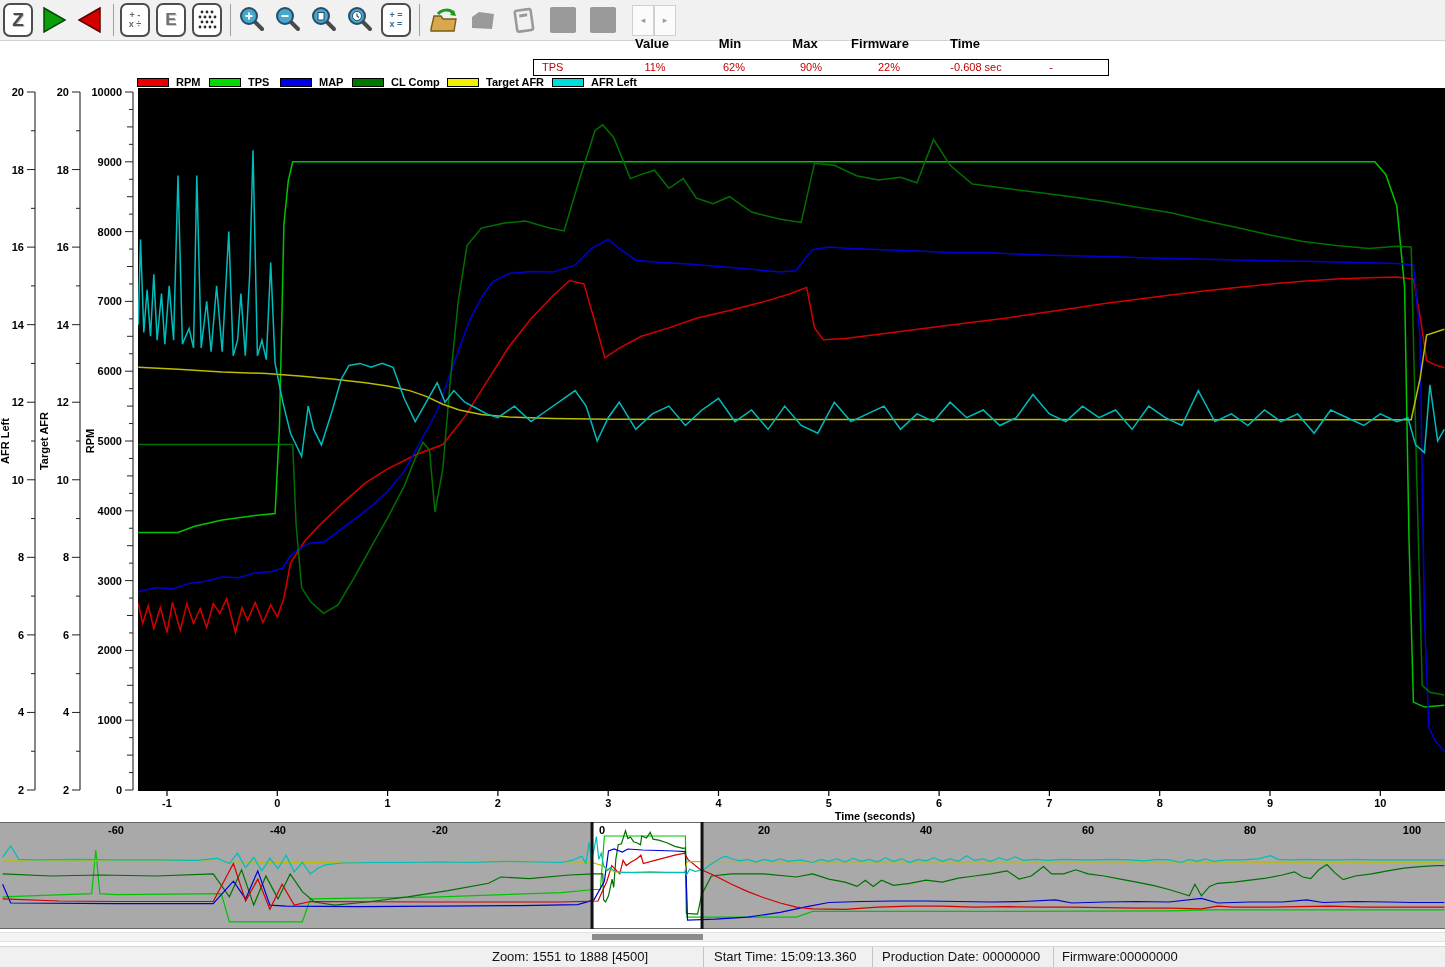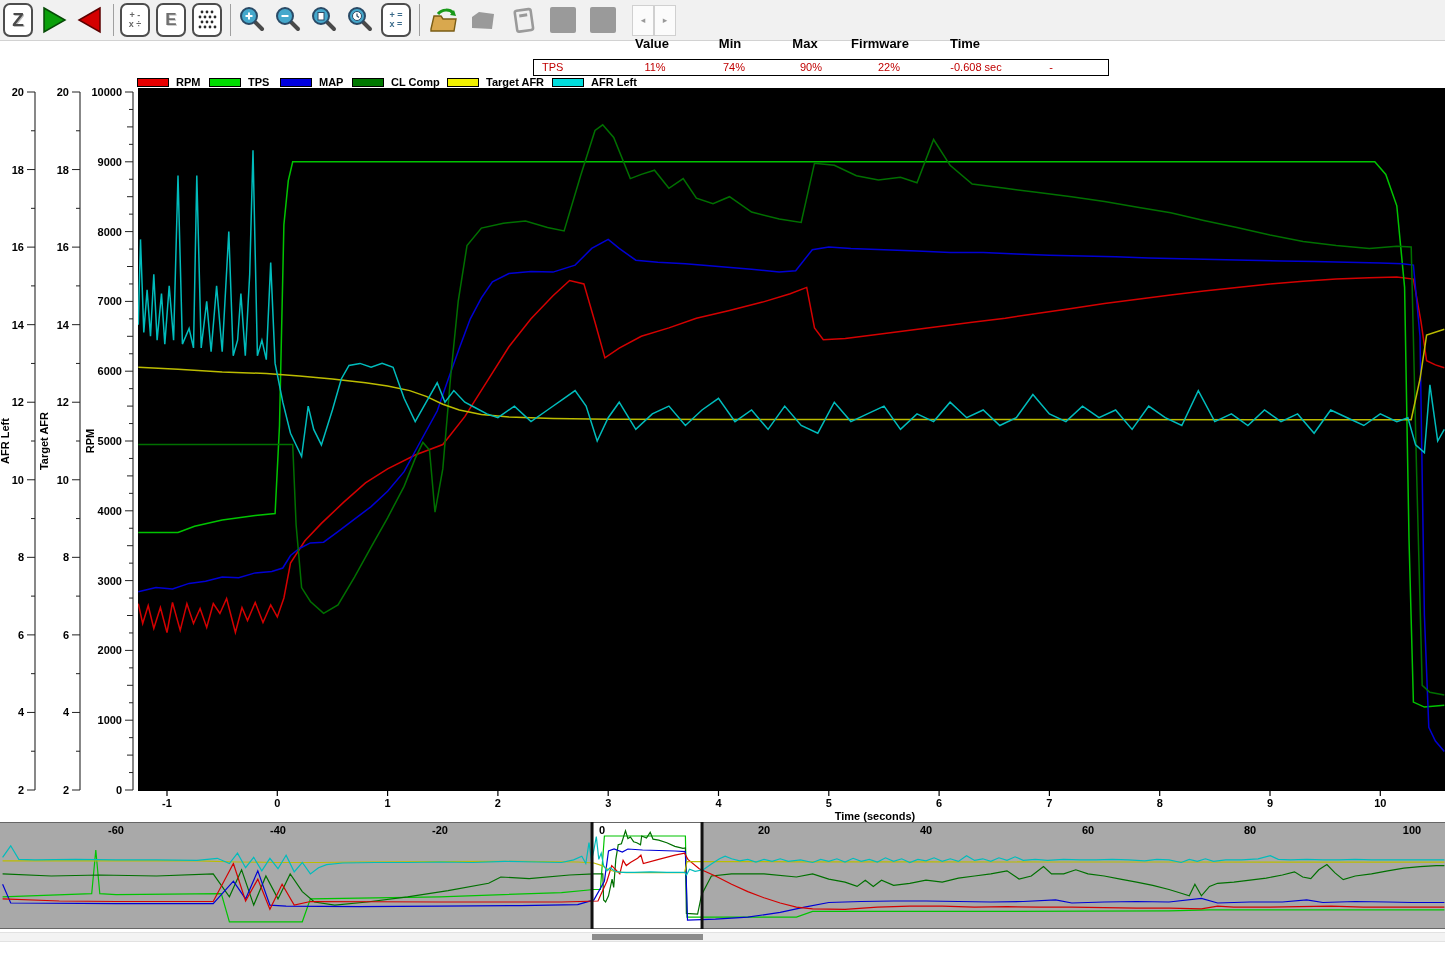--- a/index.html
+++ b/index.html
@@ -167,21 +167,21 @@
 
   <span class="hdr" style="left:652px">Value</span>
   <span class="hdr" style="left:730px">Min</span>
   <span class="hdr" style="left:805px">Max</span>
   <span class="hdr" style="left:880px">Firmware</span>
   <span class="hdr" style="left:965px">Time</span>
 
   <div class="statrow">
     <span class="param">TPS</span>
     <span style="left:121px">11%</span>
-    <span style="left:200px">74%</span>
+    <span style="left:200px">62%</span>
     <span style="left:277px">90%</span>
     <span style="left:355px">22%</span>
     <span style="left:442px">-0.608 sec</span>
     <span style="left:517px">-</span>
   </div>
 
   <div class="legend-item" style="left:137px">
     <span class="swatch" style="background: rgb(232, 0, 0);"></span>
     <b>RPM</b>
   </div>
@@ -382,14 +382,23 @@
       <text x="764" y="12" text-anchor="middle" class="tick">20</text>
       <text x="926" y="12" text-anchor="middle" class="tick">40</text>
       <text x="1088" y="12" text-anchor="middle" class="tick">60</text>
       <text x="1250" y="12" text-anchor="middle" class="tick">80</text>
       <text x="1412" y="12" text-anchor="middle" class="tick">100</text>
     </svg>
 
   <div class="sb-track"></div>
   <div class="sb-thumb"></div>
 
+  <div class="statusbar">
+    <span class="sect" style="left:437px;width:266px;text-align:center">Zoom: 1551 to 1888 [4500]</span>
+    <div class="ssep" style="left:703px"></div>
+    <span class="sect" style="left:714px">Start Time: 15:09:13.360</span>
+    <div class="ssep" style="left:872px"></div>
+    <span class="sect" style="left:882px">Production Date: 00000000</span>
+    <div class="ssep" style="left:1053px"></div>
+    <span class="sect" style="left:1062px">Firmware:00000000</span>
+  </div>
 
 </div>
 
 </body></html>

